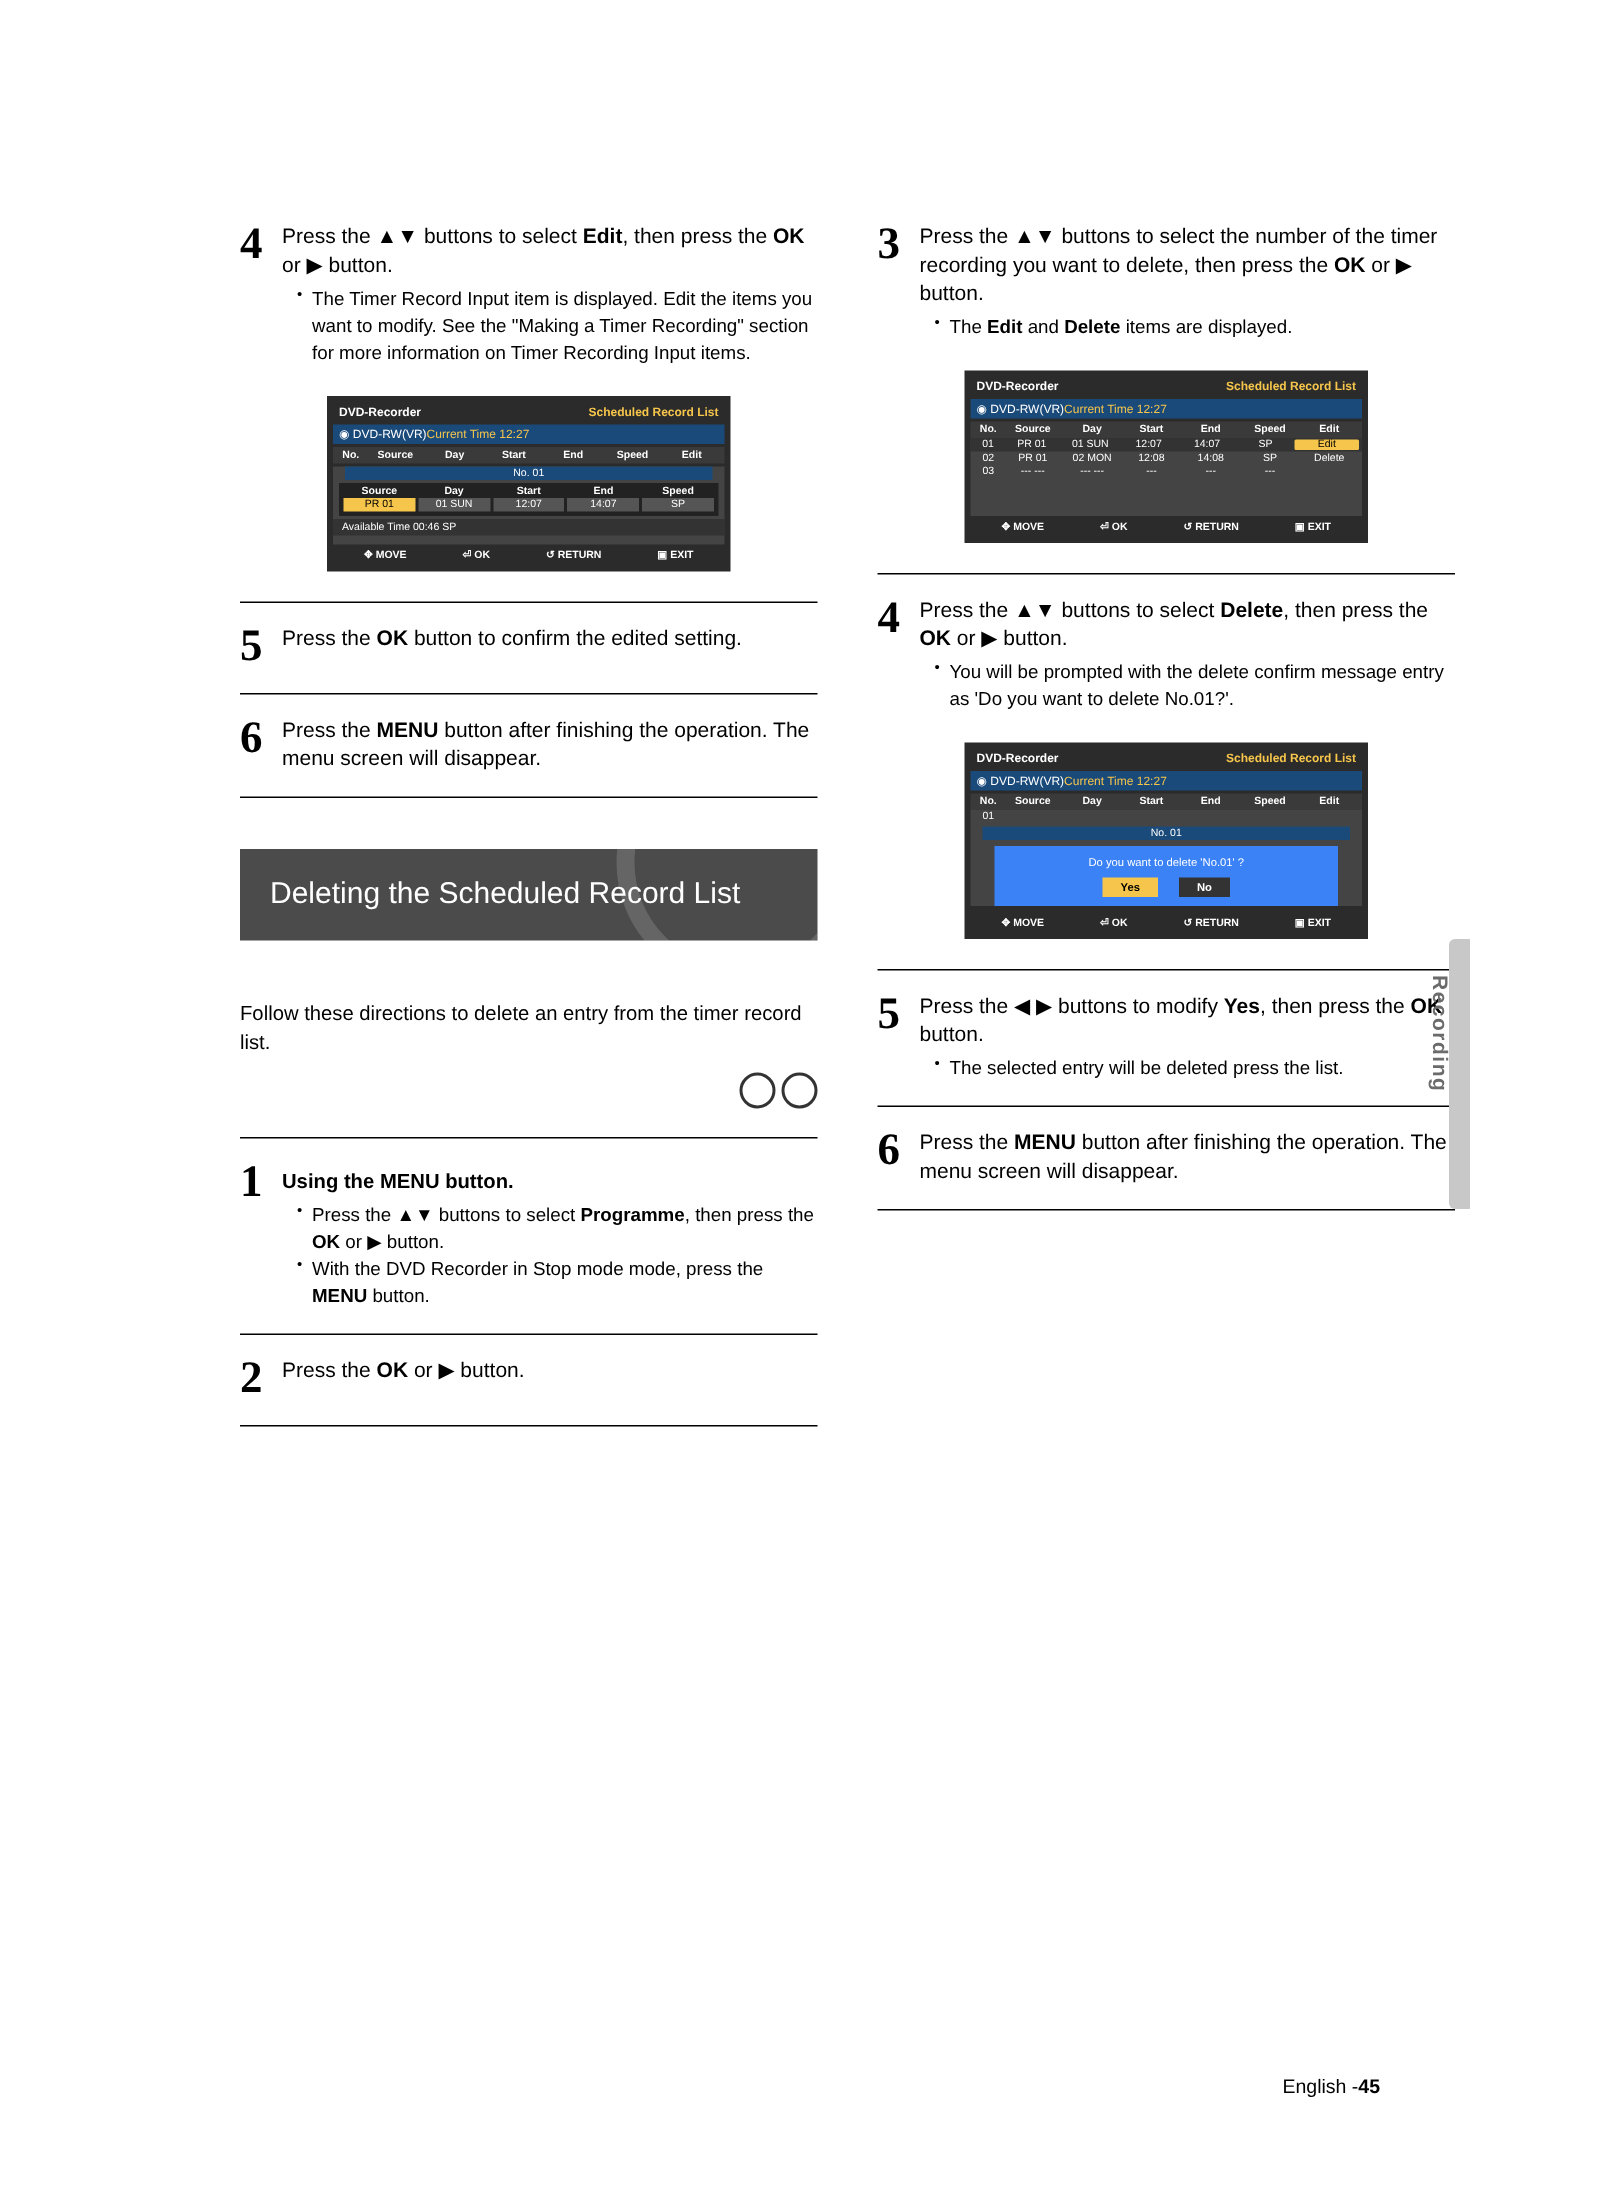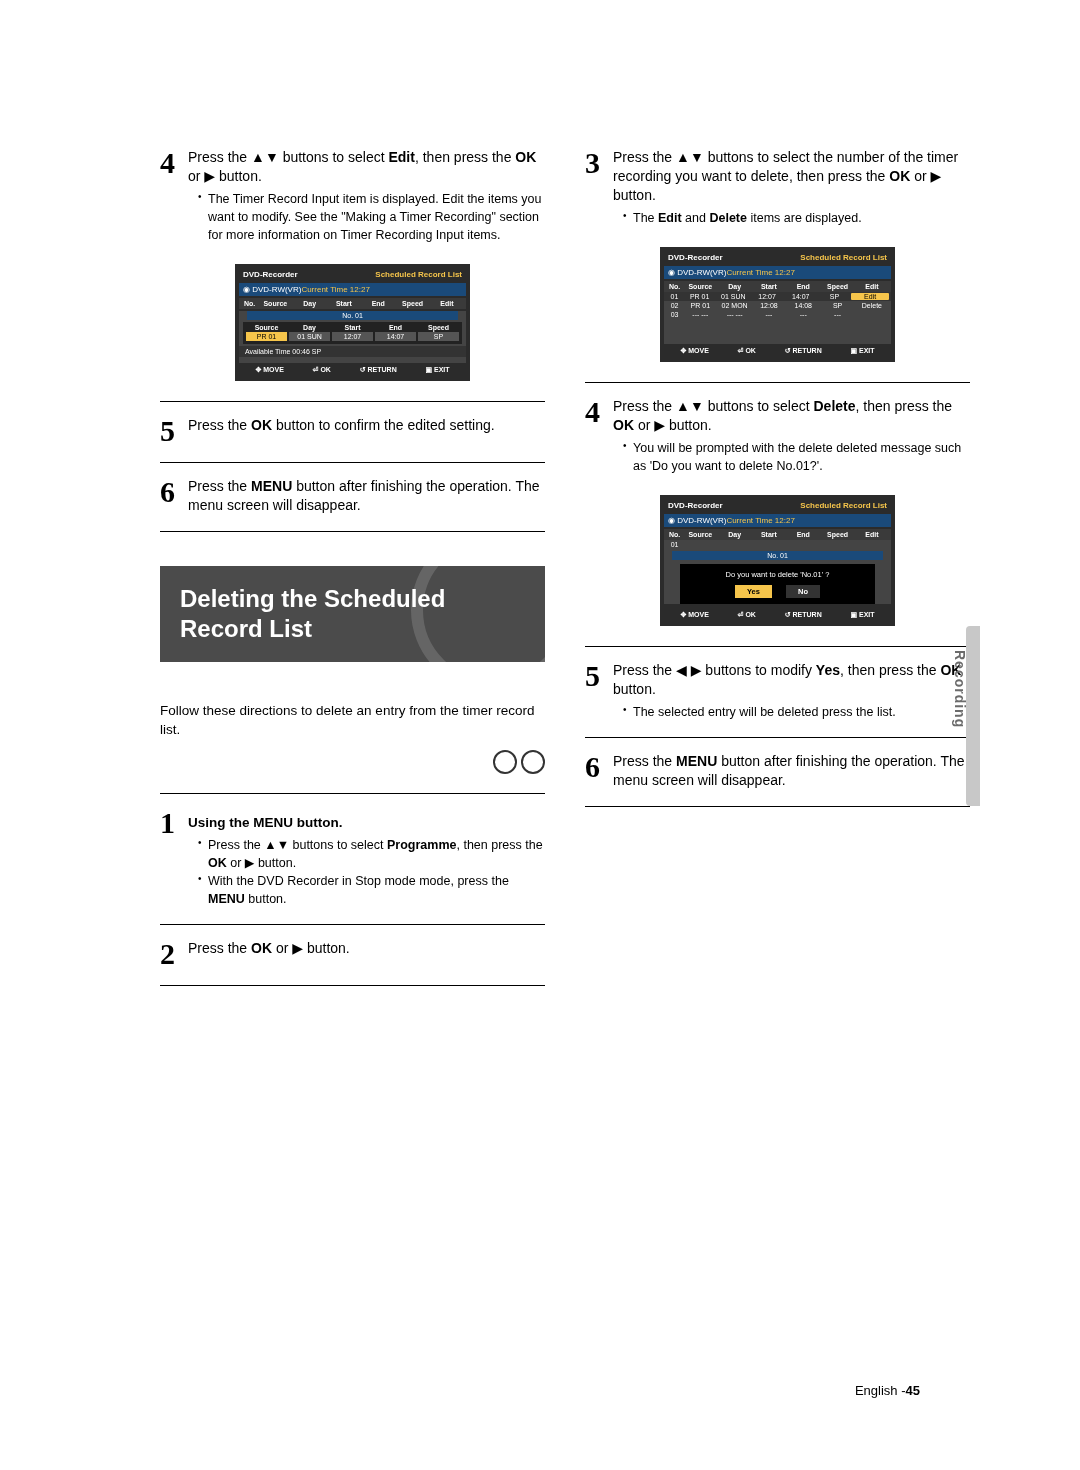--- a/index.html
+++ b/index.html
@@ -60,21 +60,21 @@
     border: none;
     border-top: 0.5px solid #000;
     margin: 6px 0;
   }
   .osd-wrap {
     display: flex;
     justify-content: center;
     margin: 10px 0 14px 0;
   }
   .osd {
-    width: 235px;
+    width: 269px;
     background: #2b2b2b;
     color: #fff;
     font-size: 8px;
     padding: 4px;
   }
   .osd-title-row {
     display: flex;
     justify-content: space-between;
     padding: 2px 4px;
     font-weight: bold;
@@ -119,21 +119,21 @@
   .osd-help {
     display: flex;
     justify-content: space-around;
     padding: 3px 2px;
     font-size: 7px;
     font-weight: bold;
   }
   .osd-cell-hl { background: #f6c54b; color: #000; padding: 0 2px; border-radius: 1px; }
   .osd-no01 { text-align: center; background: #1a4a7a; font-size: 7px; padding: 1px; margin: 2px 8px 0 8px; }
   .osd-dialog {
-    background: #000000;
+    background: #3b82f6;
     margin: 4px 16px;
     padding: 6px;
     text-align: center;
     font-size: 7.5px;
   }
   .osd-dialog-btns {
     display: flex;
     justify-content: center;
     gap: 14px;
     margin-top: 6px;
@@ -155,22 +155,22 @@
   }
   .section-title-box::after {
     content: "";
     position: absolute;
     right: -30px; bottom: -30px;
     width: 140px; height: 140px;
     border: 12px solid rgba(255,255,255,0.15);
     border-radius: 50%;
   }
   .section-title {
-    font-size: 24px;
-    font-weight: bold;
+    font-size: 20px;
+    font-weight: normal;
     line-height: 1.25;
   }
   .intro {
     font-size: 13.5px;
     line-height: 1.4;
     margin-bottom: 10px;
   }
   .disc-icons {
     text-align: right;
     margin-bottom: 10px;
@@ -405,21 +405,21 @@
     </div>
 
     <hr class="hr">
     <div class="step">
       <div class="step-num">4</div>
       <div class="step-body">
         <div class="step-text">
           <span>Press the ▲▼ buttons to select </span><b>Delete</b><span>, then press the </span><b>OK</b><span> or ▶ button.</span>
         </div>
         <ul class="sub-bullets">
-          <li>You will be prompted with the delete deleted message such as 'Do you want to delete No.01?'.</li>
+          <li>You will be prompted with the delete confirm message entry as 'Do you want to delete No.01?'.</li>
         </ul>
       </div>
     </div>
 
     <div class="osd-wrap">
       <div class="osd">
         <div class="osd-title-row">
             <span>DVD-Recorder</span>
             <span class="osd-title-r">Scheduled Record List</span>
           </div>

